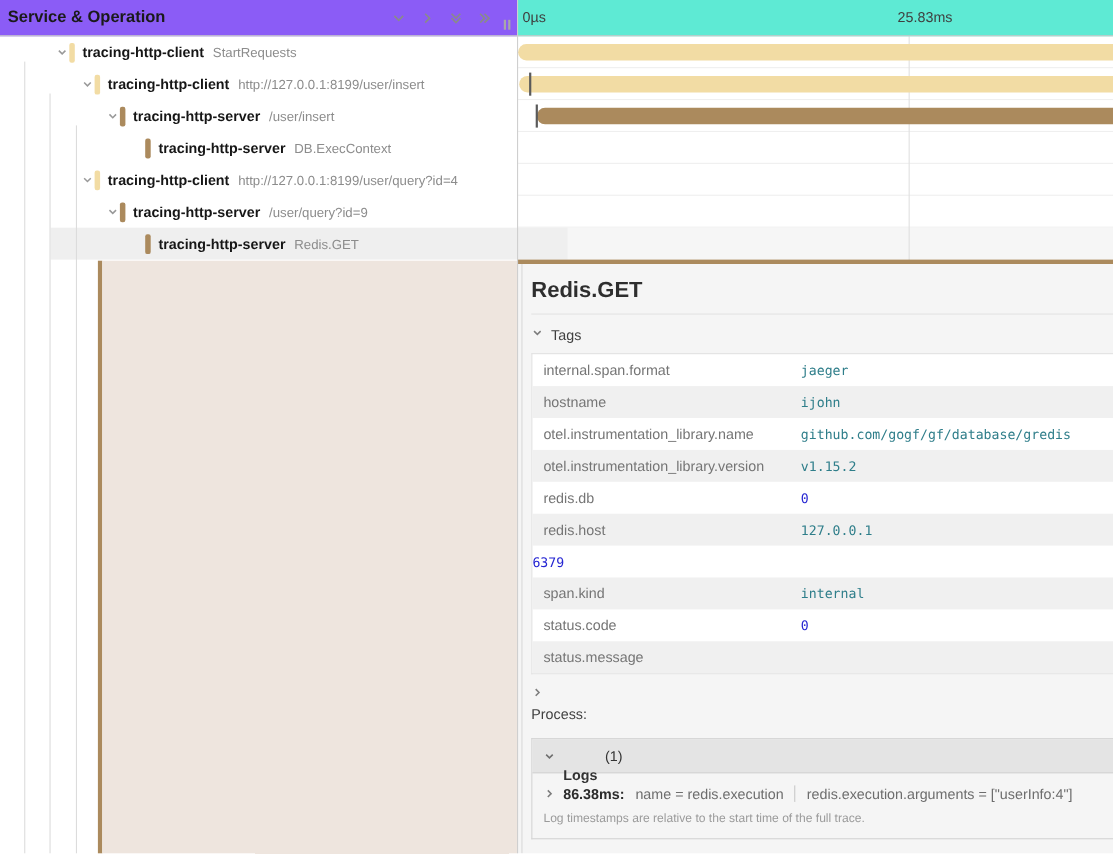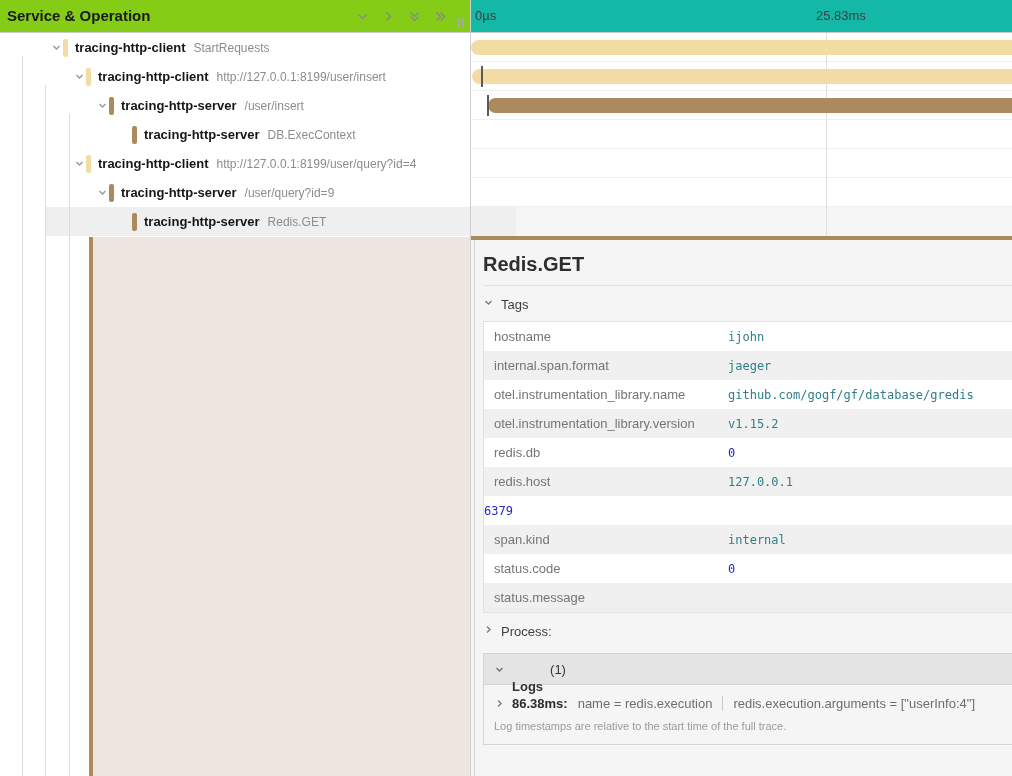--- a/index.html
+++ b/index.html
@@ -1,28 +1,28 @@
 <!DOCTYPE html>
 <html><head>
 <meta charset="utf-8">
 <style>
   html,body{margin:0;padding:0;}
   body{width:1012px;height:776px;overflow:hidden;background:#fff;
        font-family:"Liberation Sans",sans-serif;-webkit-font-smoothing:antialiased;}
   .app{position:relative;width:1012px;height:776px;overflow:hidden;background:#fff;}
 
   
-  .left-header{position:absolute;left:0;top:0;width:470px;height:33px;background:#84cc16;
+  .left-header{position:absolute;left:0;top:0;width:470px;height:33px;background:#8b5cf6;
                border-bottom:1px solid #c9c9c9;box-sizing:border-box;z-index:5;}
   .lh-title{position:absolute;left:7px;top:7px;font-size:15px;font-weight:700;color:#1a1a1a;}
   .lh-icons{position:absolute;right:22px;top:9px;display:flex;gap:11px;align-items:center;}
   .lh-icons .icn{width:15px;height:15px;display:inline-flex;cursor:pointer;}
   .grip{position:absolute;right:6px;top:18px;display:flex;gap:2px;cursor:col-resize;}
   .grip i{display:block;width:2px;height:9px;background:#a8a8a8;}
-  .tl-header{position:absolute;left:470px;right:0;top:0;height:33px;background:#14b8a6;
+  .tl-header{position:absolute;left:470px;right:0;top:0;height:33px;background:#5eead4;
              border-bottom:1px solid #c9c9c9;box-sizing:border-box;z-index:5;}
   .tick0{position:absolute;left:5px;top:8px;font-size:13px;color:#3f3f3f;}
   .tick1{position:absolute;left:346px;top:8px;font-size:13px;color:#3f3f3f;}
   .panel-divider{position:absolute;left:470px;top:0;bottom:0;width:1px;background:#cfcfcf;z-index:6;}
 
   
   .srow{position:absolute;left:0;width:470px;height:29px;display:flex;align-items:center;
         box-sizing:border-box;white-space:nowrap;cursor:pointer;margin-left:46px;}
   .srow.sel{background:#efefef;}
   .pd0{padding-left:3px;} .pd1{padding-left:26px;} .pd2{padding-left:49px;} .pd3{padding-left:72px;}
@@ -57,21 +57,21 @@
               font-weight:400;color:#3f3f3f;cursor:pointer;}
   .acc-chev{width:11px;height:11px;display:inline-flex;}
 
   .tags-table{margin-top:9px;border:1px solid #e2e2e2;border-right:none;background:#fff;}
   .trow{display:flex;height:29px;align-items:center;font-size:13px;}
   .trow:nth-child(even){background:#f0f0f0;}
   .tkey{width:234px;flex:none;padding-left:10px;color:#757575;}
   .tval{font-family:"DejaVu Sans Mono","Liberation Mono",monospace;font-size:12px;}
   .v-str{color:#2f7e8a;} .v-num{color:#2525d2;}
 
-  .process-header{}
+  .process-header{flex-direction:column;}
 
   .logs-box{margin-top:14px;border:1px solid #d4d4d4;border-right:none;background:#f5f5f5;}
   .logs-header{height:30px;background:#e4e4e4;border-bottom:1px solid #d4d4d4;display:flex;
                align-items:center;gap:7px;padding-left:10px;font-size:13px;color:#333;cursor:pointer;}
   .logs-header .bold{font-weight:700;margin-top:34px;}
   .log-entry{padding:11px 10px 0 10px;display:flex;align-items:center;font-size:13px;cursor:pointer;}
   .log-ts{font-weight:700;color:#2b2b2b;margin:0 4px 0 7px;}
   .log-field{color:#6d6d6d;padding:0 10px;}
   .log-field.first{padding-left:6px;}
   .log-field.second{border-left:1px solid #c9c9c9;}
@@ -214,26 +214,26 @@
       <span class="acc-chev">
           <svg width="11" height="11" viewBox="0 0 11 11">
             <path d="M2.5 4l3 3 3-3" fill="none" stroke="#7d7d7d" stroke-width="1.4"></path>
           </svg>
         </span>
       <span>Tags</span>
     </div>
 
     <div class="tags-table">
       <div class="trow">
+          <span class="tkey">internal.span.format</span>
+          <span class="tval v-str">jaeger</span>
+        </div>
+      <div class="trow">
           <span class="tkey">hostname</span>
           <span class="tval v-str">ijohn</span>
-        </div>
-      <div class="trow">
-          <span class="tkey">internal.span.format</span>
-          <span class="tval v-str">jaeger</span>
         </div>
       <div class="trow">
           <span class="tkey">otel.instrumentation_library.name</span>
           <span class="tval v-str">github.com/gogf/gf/database/gredis</span>
         </div>
       <div class="trow">
           <span class="tkey">otel.instrumentation_library.version</span>
           <span class="tval v-str">v1.15.2</span>
         </div>
       <div class="trow">

